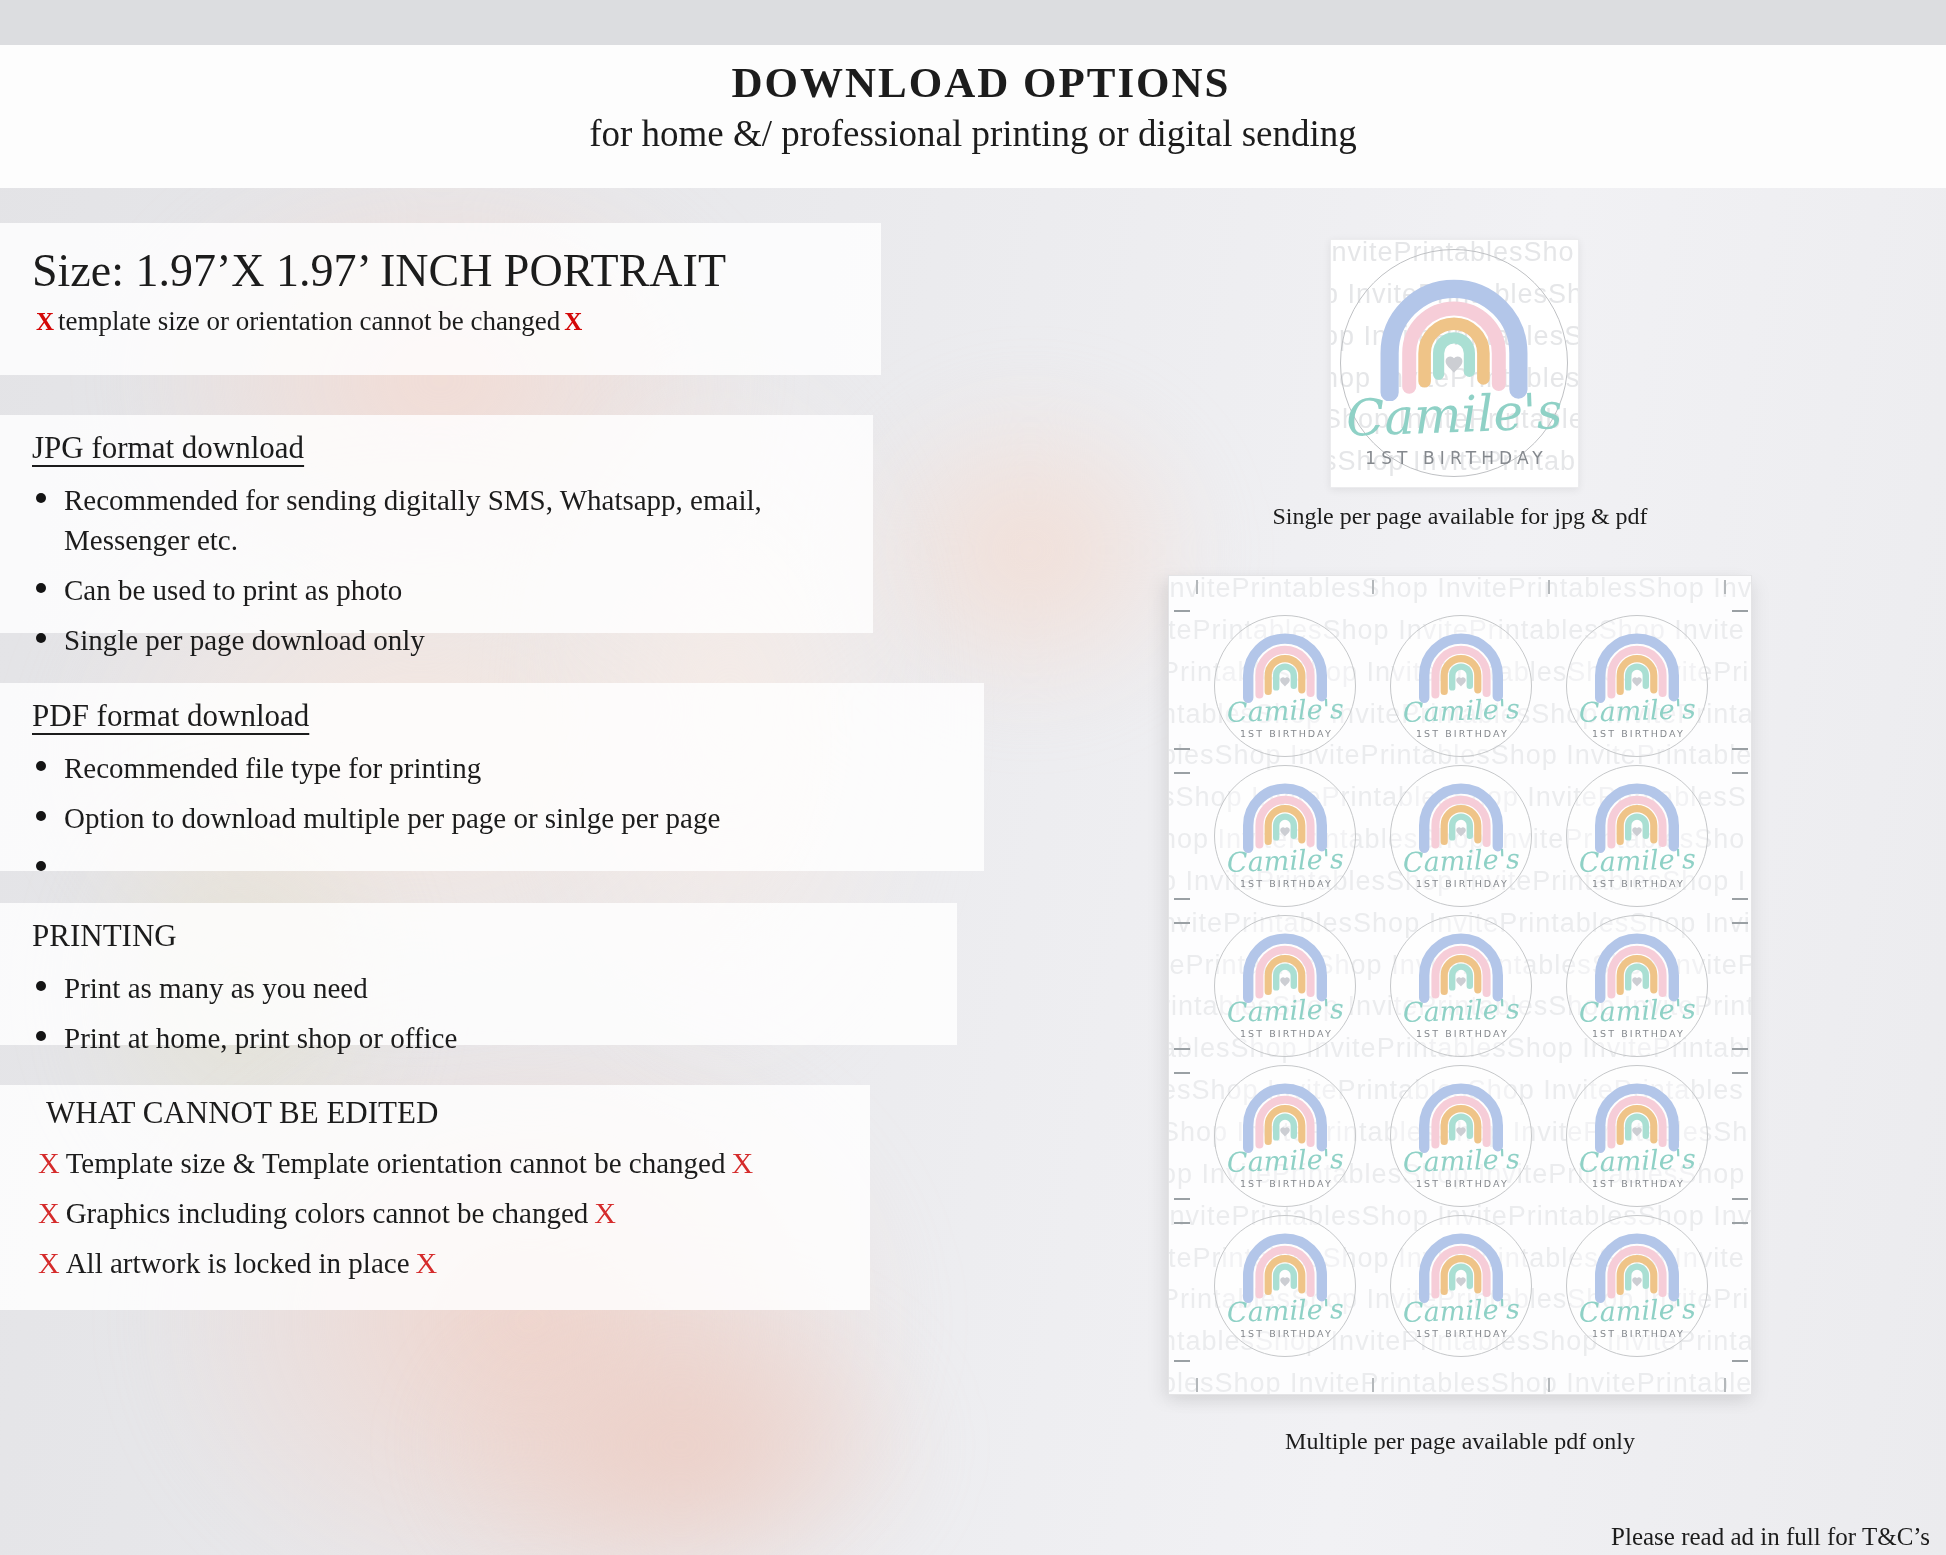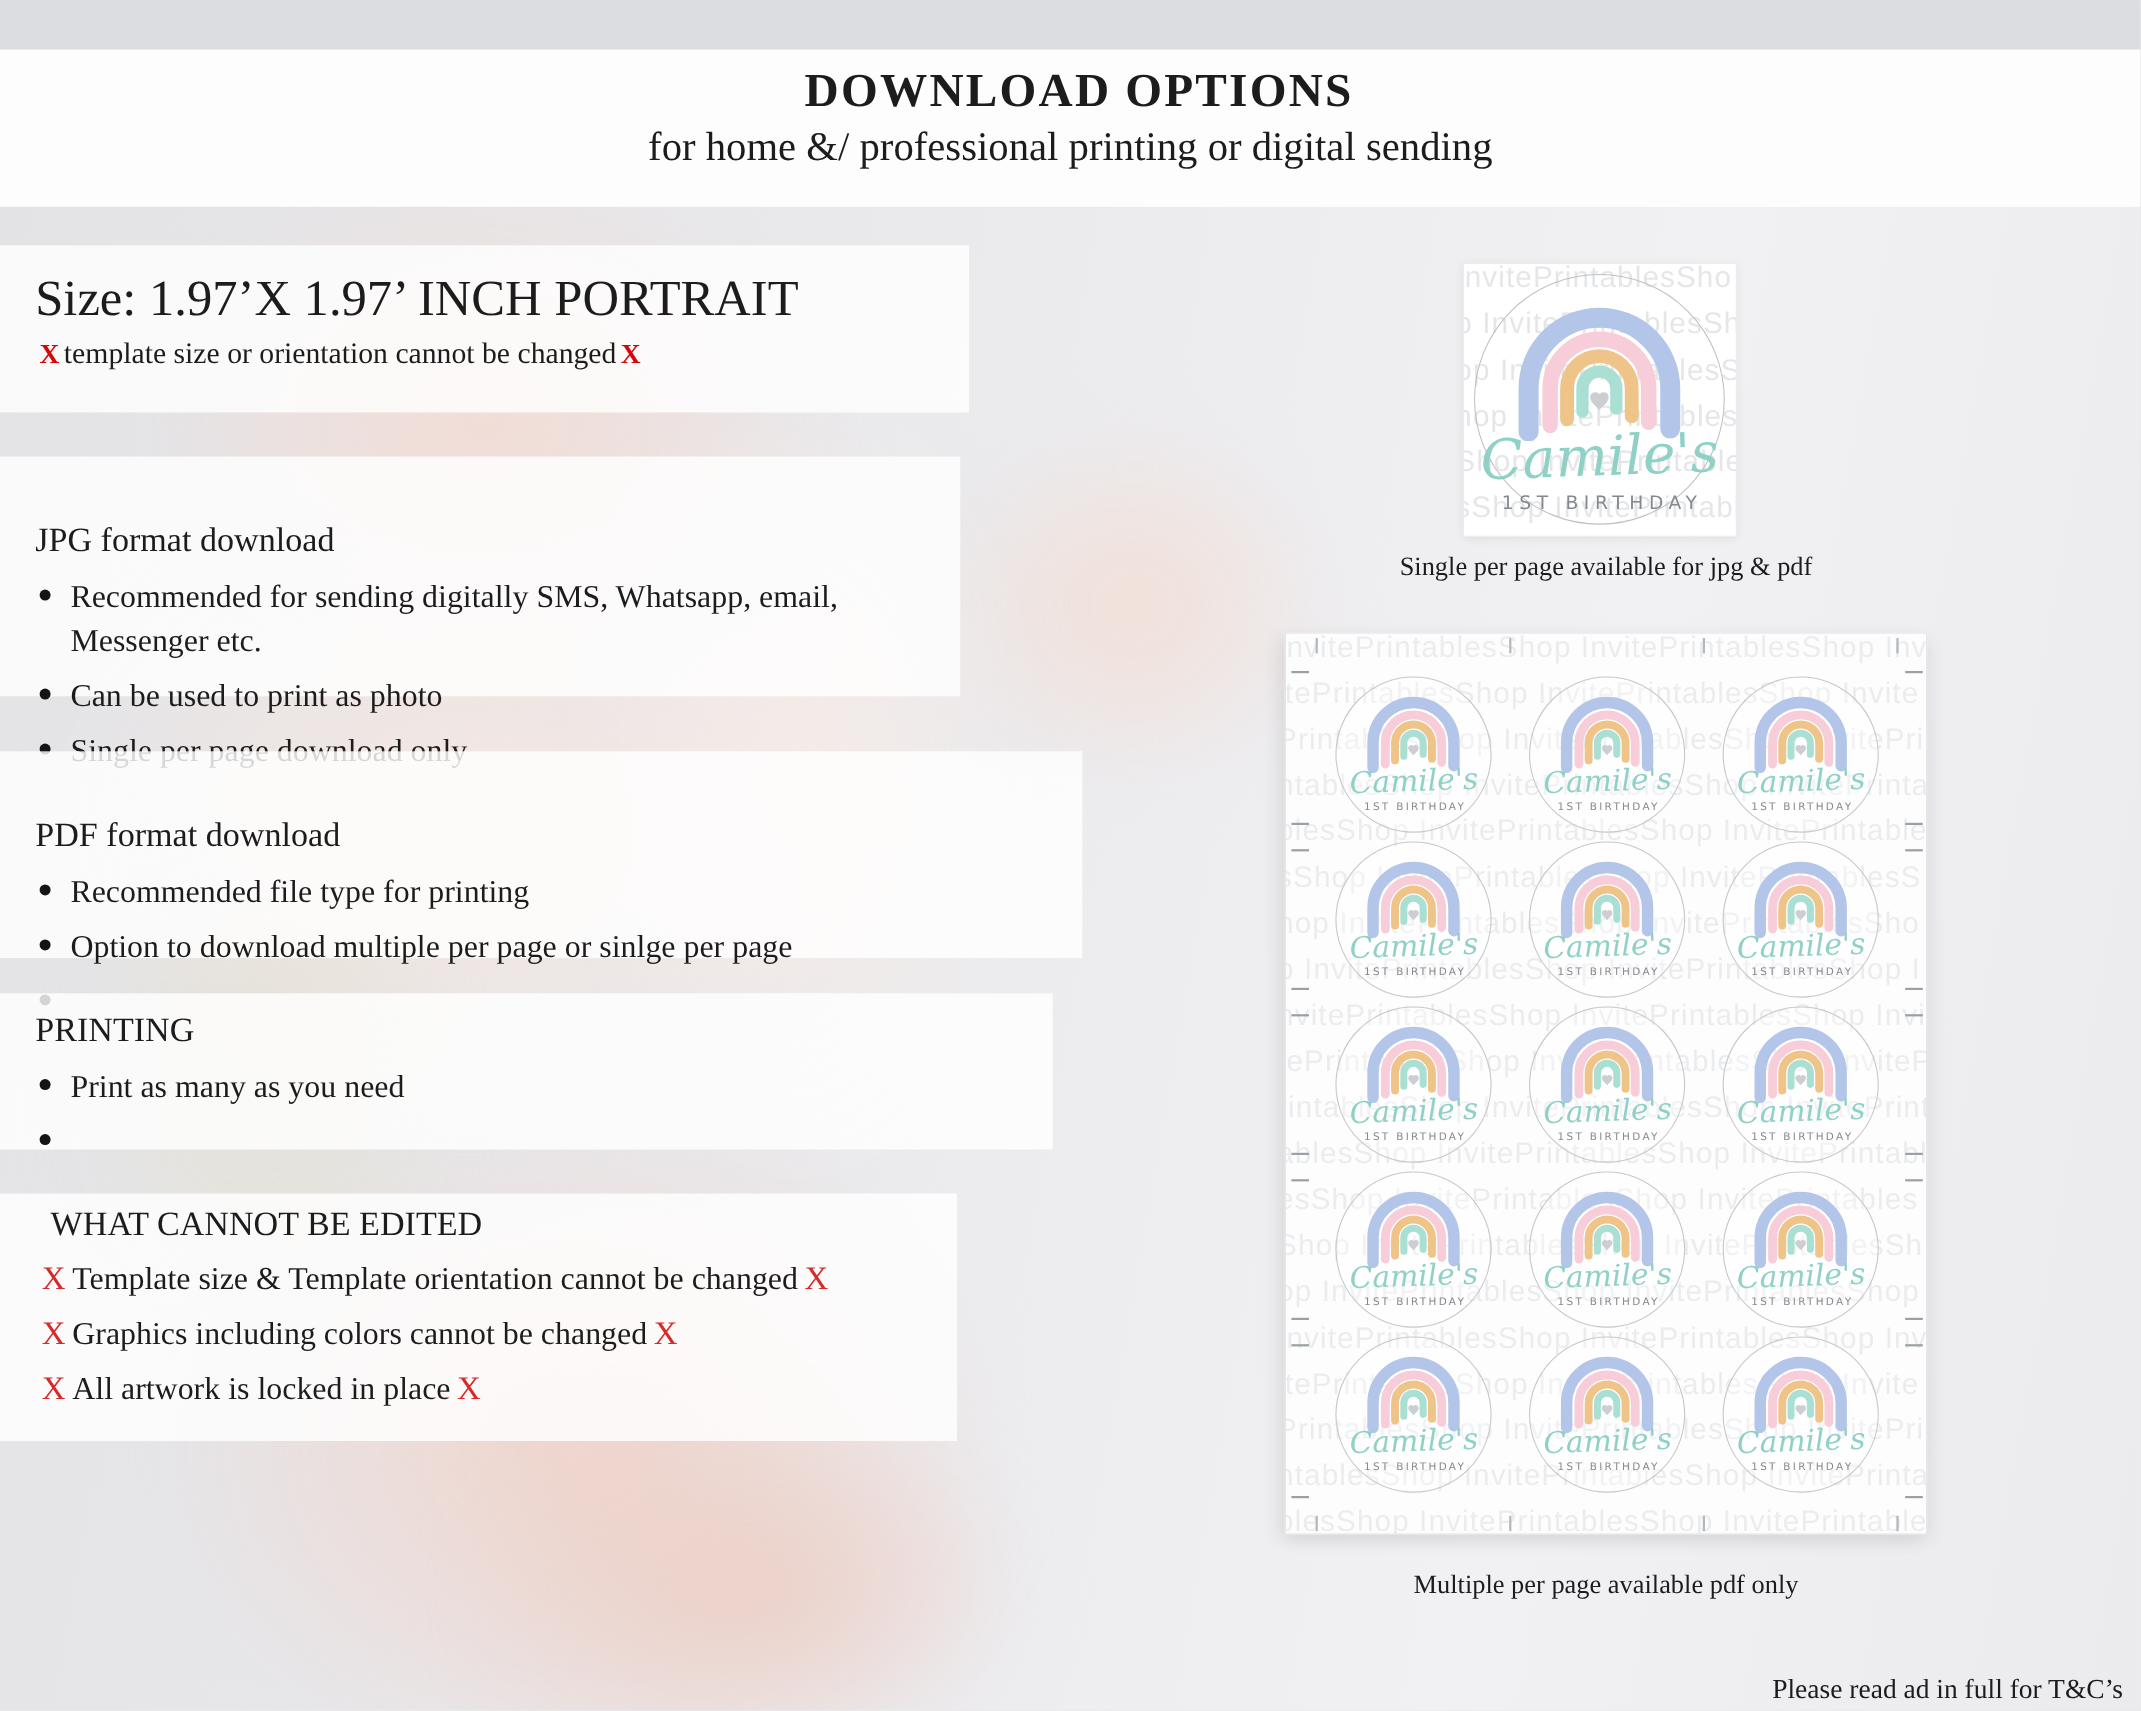--- a/index.html
+++ b/index.html
@@ -44,21 +44,21 @@
   .strip.pdf{top:683px;width:984px;height:188px;}
   .strip.printing{top:903px;width:957px;height:142px;}
   .strip.edit{top:1085px;width:870px;height:225px;padding-top:10px;}
 
   .size-title{font-size:46px;line-height:1.15;}
   .size-note{font-size:27px;margin-top:8px;}
   .x-red{color:#d40808;font-weight:bold;font-size:25px;padding:0 4px;}
   .x-red2{color:#d52b2b;font-size:30px;padding:0 6px;}
 
   .sec-title{font-size:31px;line-height:1.2;display:inline-block;}
-  .underlined{text-underline-offset:7px;text-decoration-thickness:2px;margin-top:43px;}
+  .underlined{text-decoration:underline;text-underline-offset:7px;text-decoration-thickness:2px;}
   ul.bullets{list-style:none;margin:14px 0 0 0;padding:0;}
   ul.bullets li{display:flex;font-size:29px;line-height:1.38;margin-top:10px;max-width:830px;}
   ul.bullets .dot{flex:none;width:10px;height:10px;border-radius:50%;background:#141414;margin:13px 18px 0 4px;}
 
   .edit-title{font-size:31px;padding-left:14px;}
   .edit-item{font-size:29px;line-height:1.2;margin-top:14px;display:flex;align-items:baseline;}
   .edit-note{font-size:29px;margin-top:14px;}
 
   
   .single-tile{
@@ -183,20 +183,21 @@
 
   <div class="strip printing">
     <span class="sec-title">PRINTING</span>
     <ul class="bullets">
       <li>
           <span class="dot"></span>
           <span>Print as many as you need</span>
         </li>
       <li>
           <span class="dot"></span>
+          <span>Print at home, print shop or office</span>
         </li>
     </ul>
   </div>
 
   <div class="strip edit">
     <div class="edit-title">WHAT CANNOT BE EDITED</div>
     <div class="edit-item">
       <span class="x-red2">X</span>
         <span>Template size &amp; Template orientation cannot be changed</span>
         <span class="x-red2">X</span>

